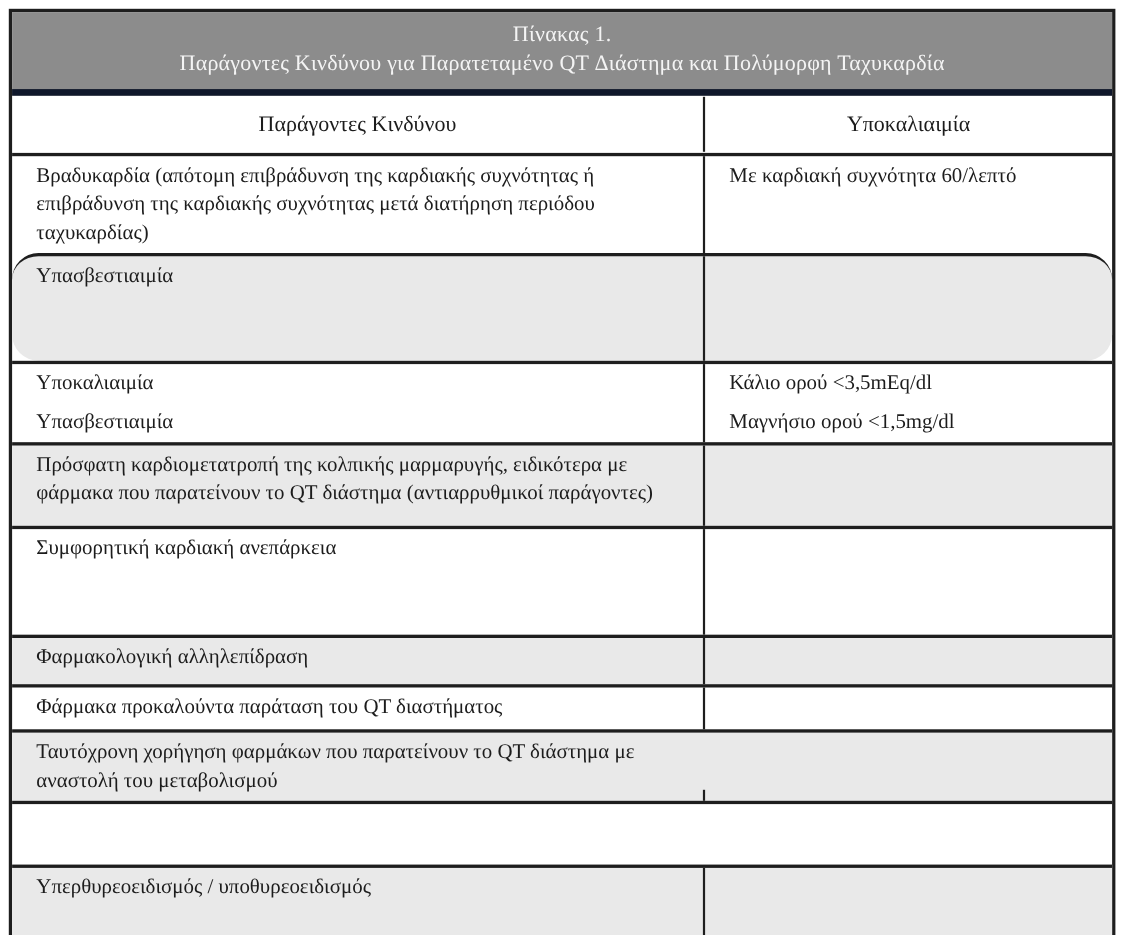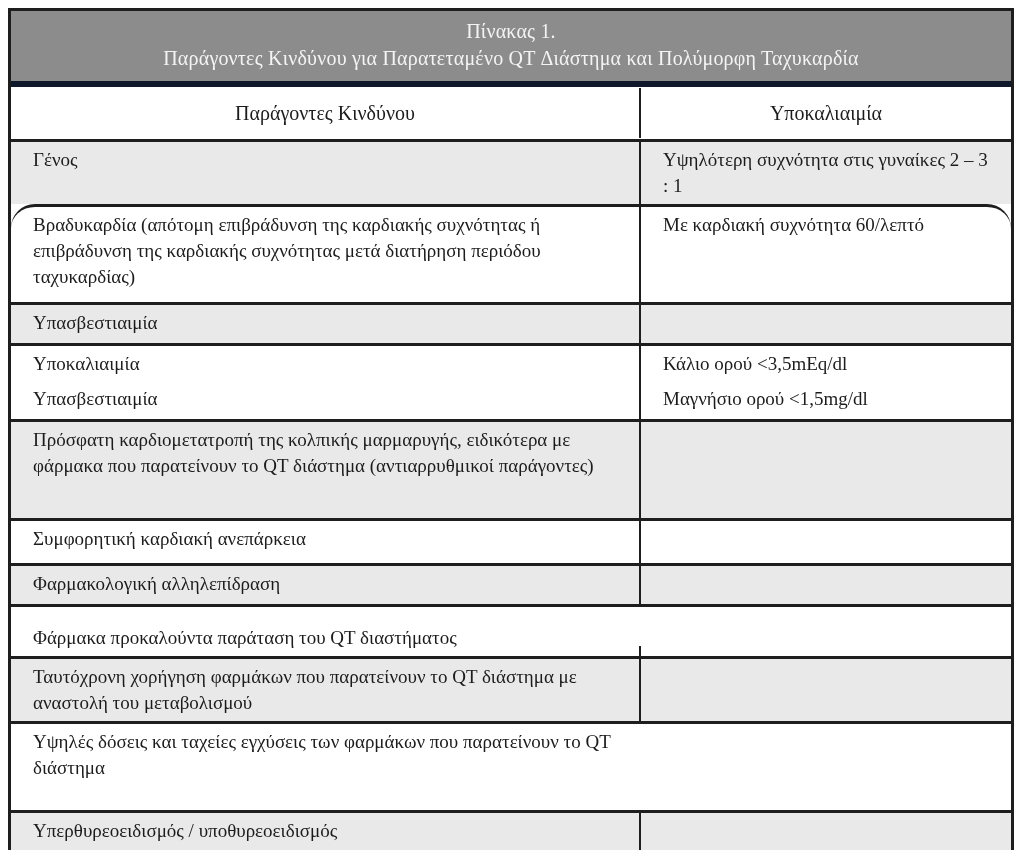--- a/index.html
+++ b/index.html
@@ -53,28 +53,20 @@
       <div class="band-line">Πίνακας 1.</div>
       <div class="band-line">Παράγοντες Κινδύνου για Παρατεταμένο QT Διάστημα και Πολύμορφη Ταχυκαρδία</div>
     </div>
 
     <div class="row head">
       <div class="cell factor head-cell">Παράγοντες Κινδύνου</div>
       <div class="cell notes head-cell">Υποκαλιαιμία</div>
     </div>
 
     <div id="tbody">
-  <div class="row shaded">
-    <div class="cell factor">
-            <div class="line">Γένος</div>
-          </div>
-    <div class="cell notes">
-            <div class="line">Υψηλότερη συχνότητα στις γυναίκες 2 – 3 : 1</div>
-          </div>
-  </div>
 
   <div class="row">
     <div class="cell factor">
             <div class="line">Βραδυκαρδία (απότομη επιβράδυνση της καρδιακής συχνότητας ή επιβράδυνση της καρδιακής συχνότητας μετά διατήρηση περιόδου ταχυκαρδίας)</div>
           </div>
     <div class="cell notes">
             <div class="line">Με καρδιακή συχνότητα 60/λεπτό</div>
           </div>
   </div>
 
@@ -125,23 +117,20 @@
   </div>
 
   <div class="row shaded">
     <div class="cell factor">
             <div class="line">Ταυτόχρονη χορήγηση φαρμάκων που παρατείνουν το QT διάστημα με αναστολή του μεταβολισμού</div>
           </div>
     <div class="cell notes"></div>
   </div>
 
   <div class="row">
-    <div class="cell factor">
-            <div class="line">Υψηλές δόσεις και ταχείες εγχύσεις των φαρμάκων που παρατείνουν το QT διάστημα</div>
-          </div>
   </div>
 
   <div class="row shaded">
     <div class="cell factor">
             <div class="line">Υπερθυρεοειδισμός / υποθυρεοειδισμός</div>
           </div>
     <div class="cell notes"></div>
   </div>
 </div>
 

